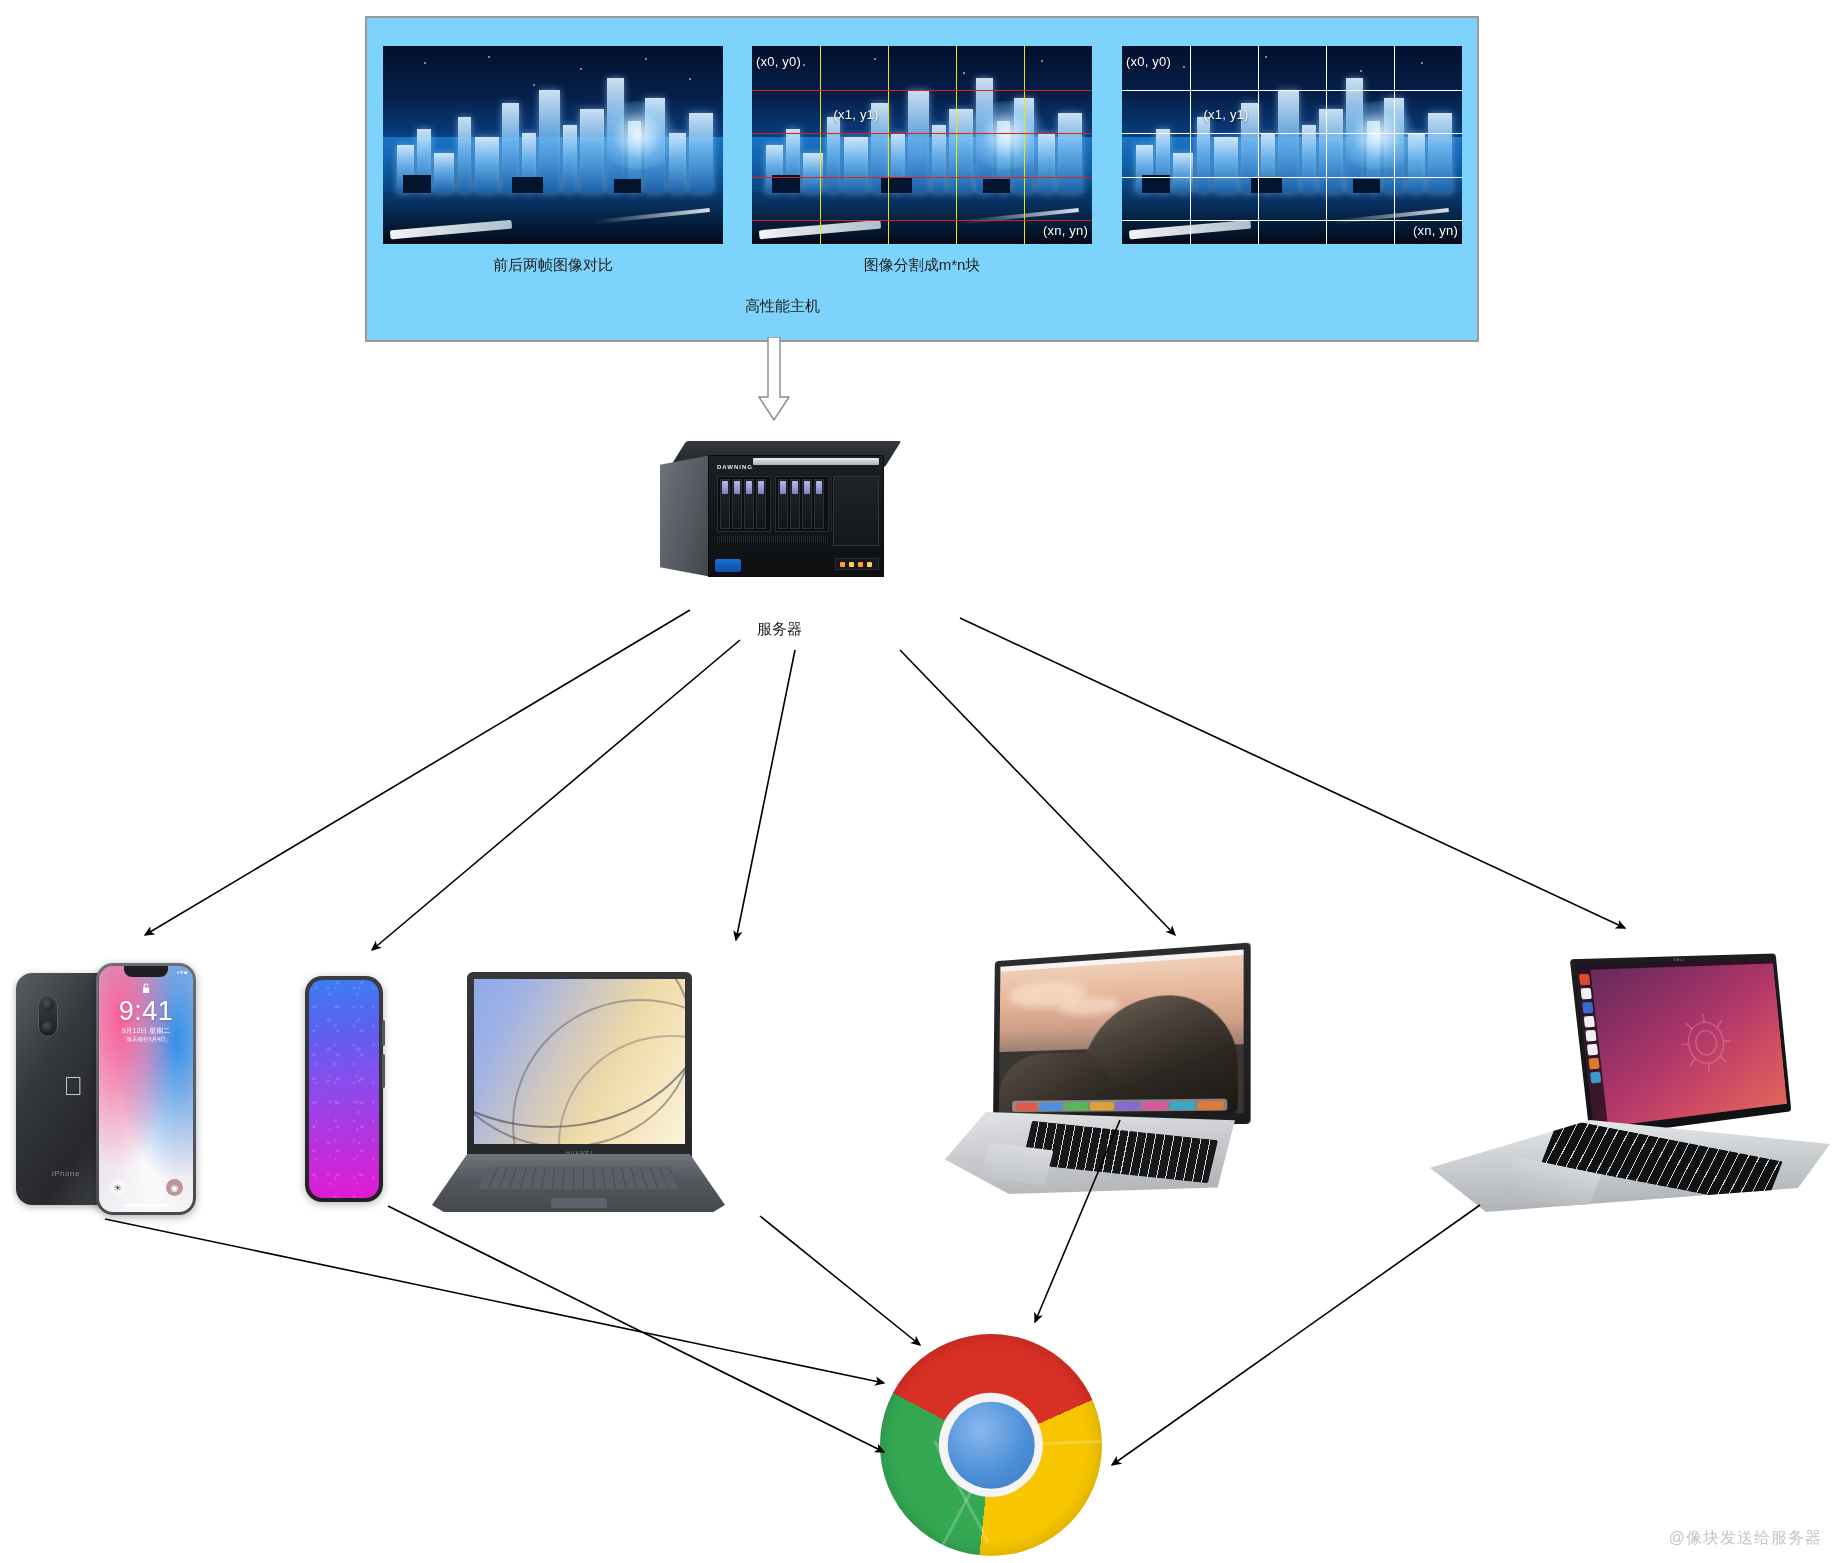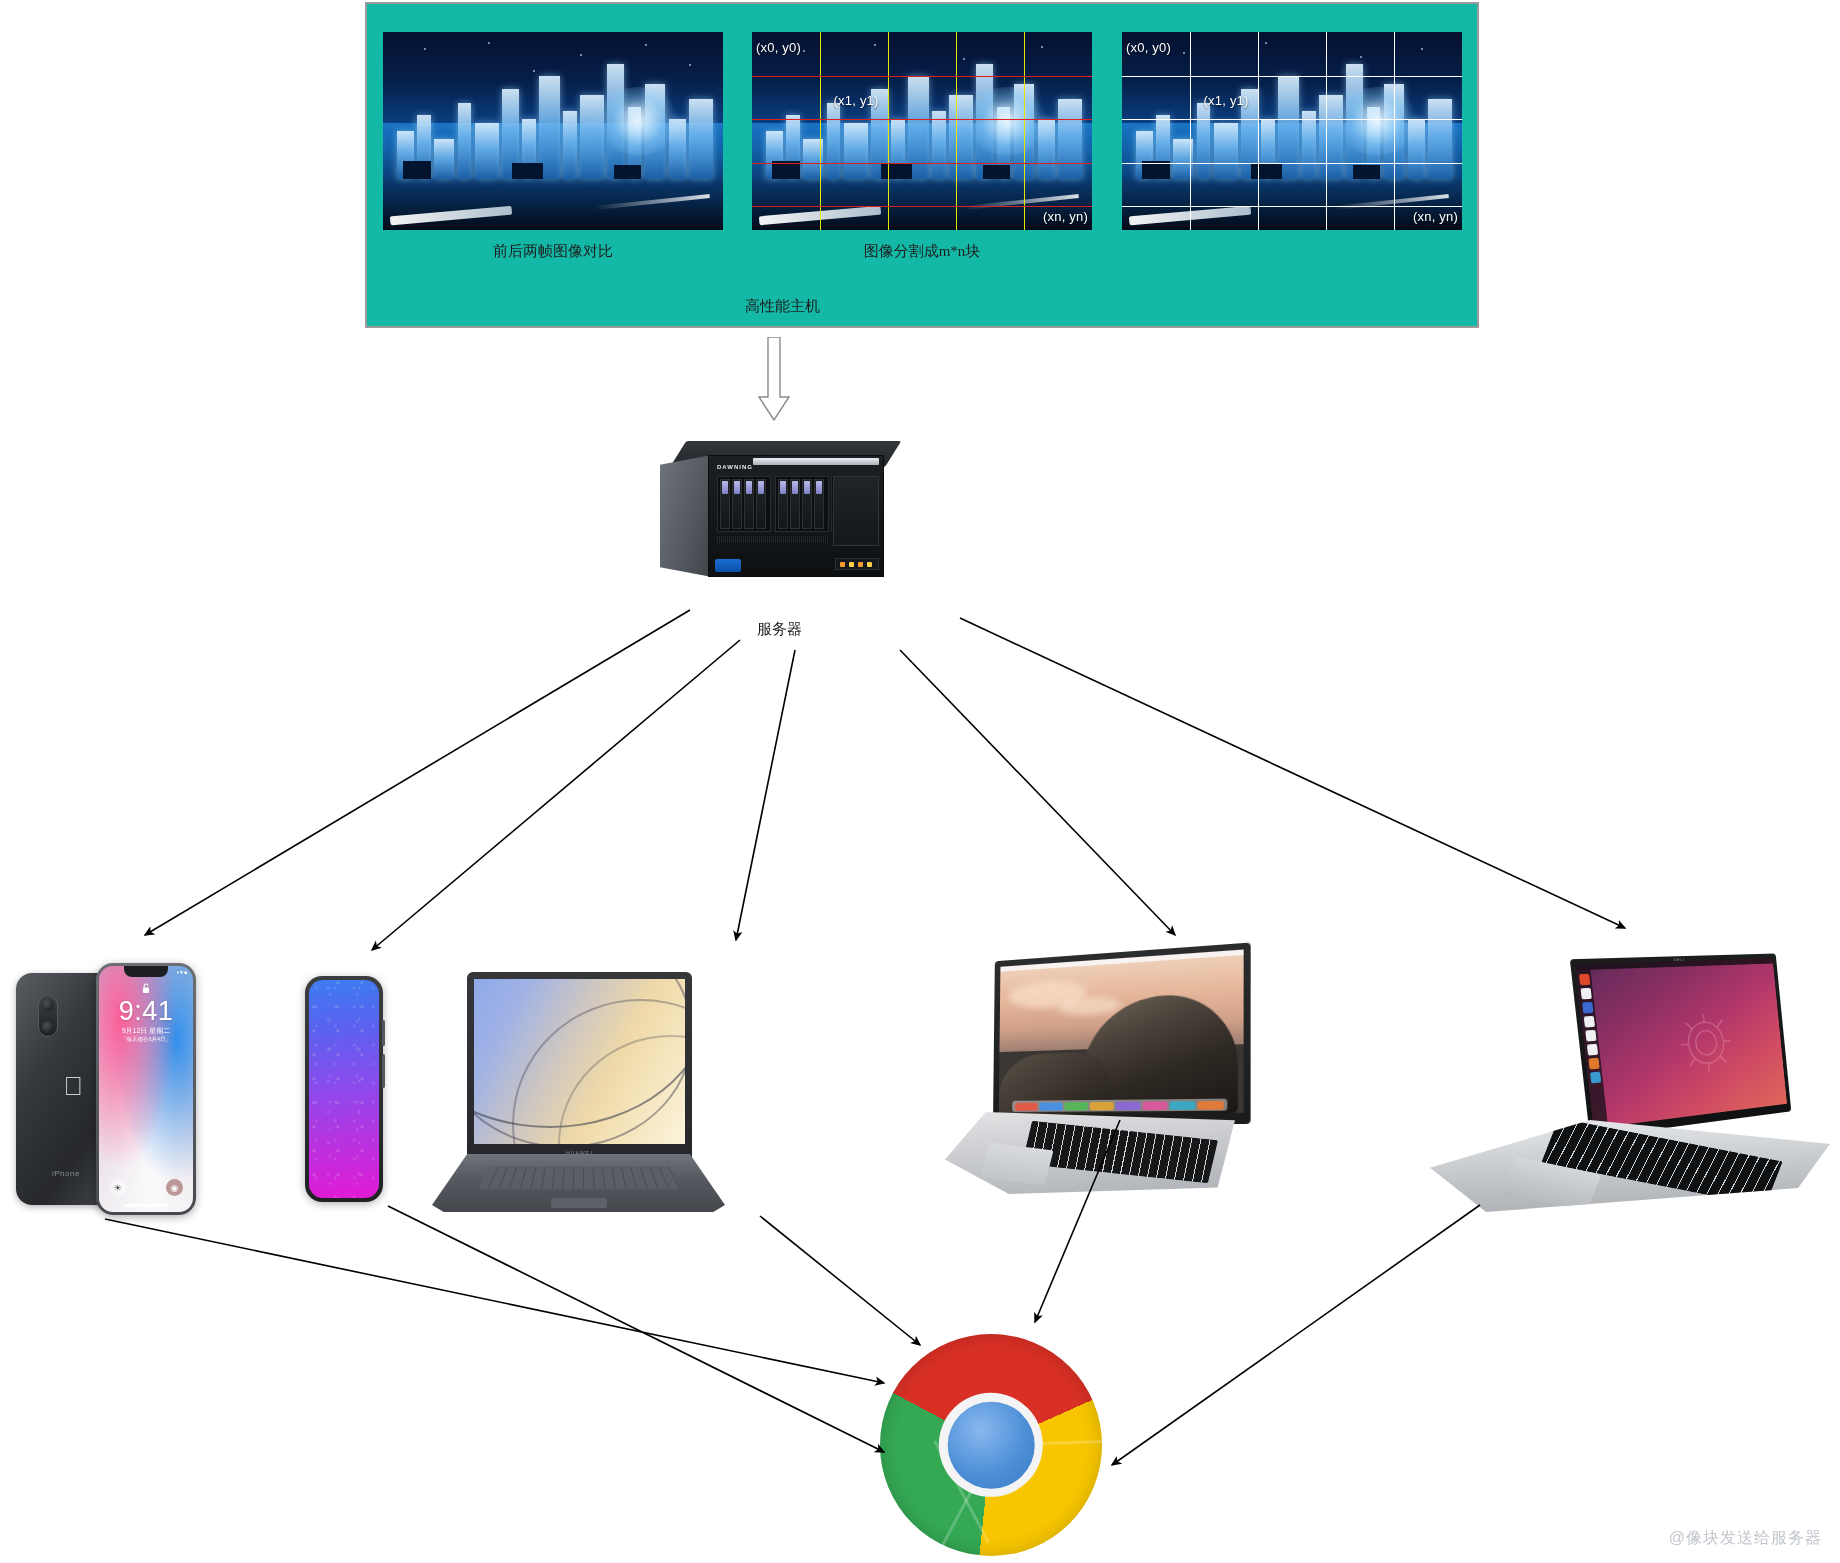--- a/index.html
+++ b/index.html
@@ -5,22 +5,22 @@
   html,body{margin:0;padding:0;background:#ffffff;}
   body{
     width:1840px;height:1563px;position:relative;overflow:hidden;
     font-family:"Liberation Sans","DejaVu Sans",sans-serif;
     color:#1a1a1a;
   }
   .abs{position:absolute;}
 
   
   #capture-panel{
-    left:365px;top:2px;width:1114px;height:326px;
-    border:2px solid #9a9a9a;background:#14b8a6;box-sizing:border-box;
+    left:365px;top:16px;width:1114px;height:326px;
+    border:2px solid #9a9a9a;background:#7dd3fc;box-sizing:border-box;
   }
   .thumb{position:absolute;top:28px;width:340px;height:198px;overflow:hidden;background:#031128;}
   .thumb.t1{left:16px;}
   .thumb.t2{left:385px;}
   .thumb.t3{left:755px;}
 
   
   .city{position:absolute;inset:0;
     background:
       linear-gradient(180deg,#041334 0%,#062049 26%,#0b3c7e 44%,#1568b6 55%,#0d4e95 70%,#072murky 71%,#05214a 86%,#020b1d 100%);
@@ -48,21 +48,21 @@
 
   
   .gridlines{position:absolute;inset:0;pointer-events:none;}
   .gl-v{position:absolute;top:0;bottom:0;width:1px;}
   .gl-h{position:absolute;left:0;right:0;height:1px;}
   .coord{position:absolute;color:#ffffff;font-size:13px;letter-spacing:.2px;
     text-shadow:0 1px 2px rgba(0,0,0,.65);white-space:nowrap;}
 
   .thumb-cap{position:absolute;width:340px;text-align:center;font-size:15px;color:#1d1d1d;line-height:1.5;}
   .thumb-cap.c1{left:16px;top:236px;}
-  .thumb-cap.c2{left:385px;top:236px;font-family:Liberation Serif, serif;}
+  .thumb-cap.c2{left:385px;top:236px;}
   .thumb-cap.c3{left:755px;top:226px;}
 
   
   .diagram-label{position:absolute;font-size:15px;color:#1d1d1d;white-space:nowrap;}
   #host-label{left:745px;top:297px;}
   #server-label{left:757px;top:620px;}
 
   
   #host-arrow{left:758px;top:337px;width:32px;height:84px;}
 

